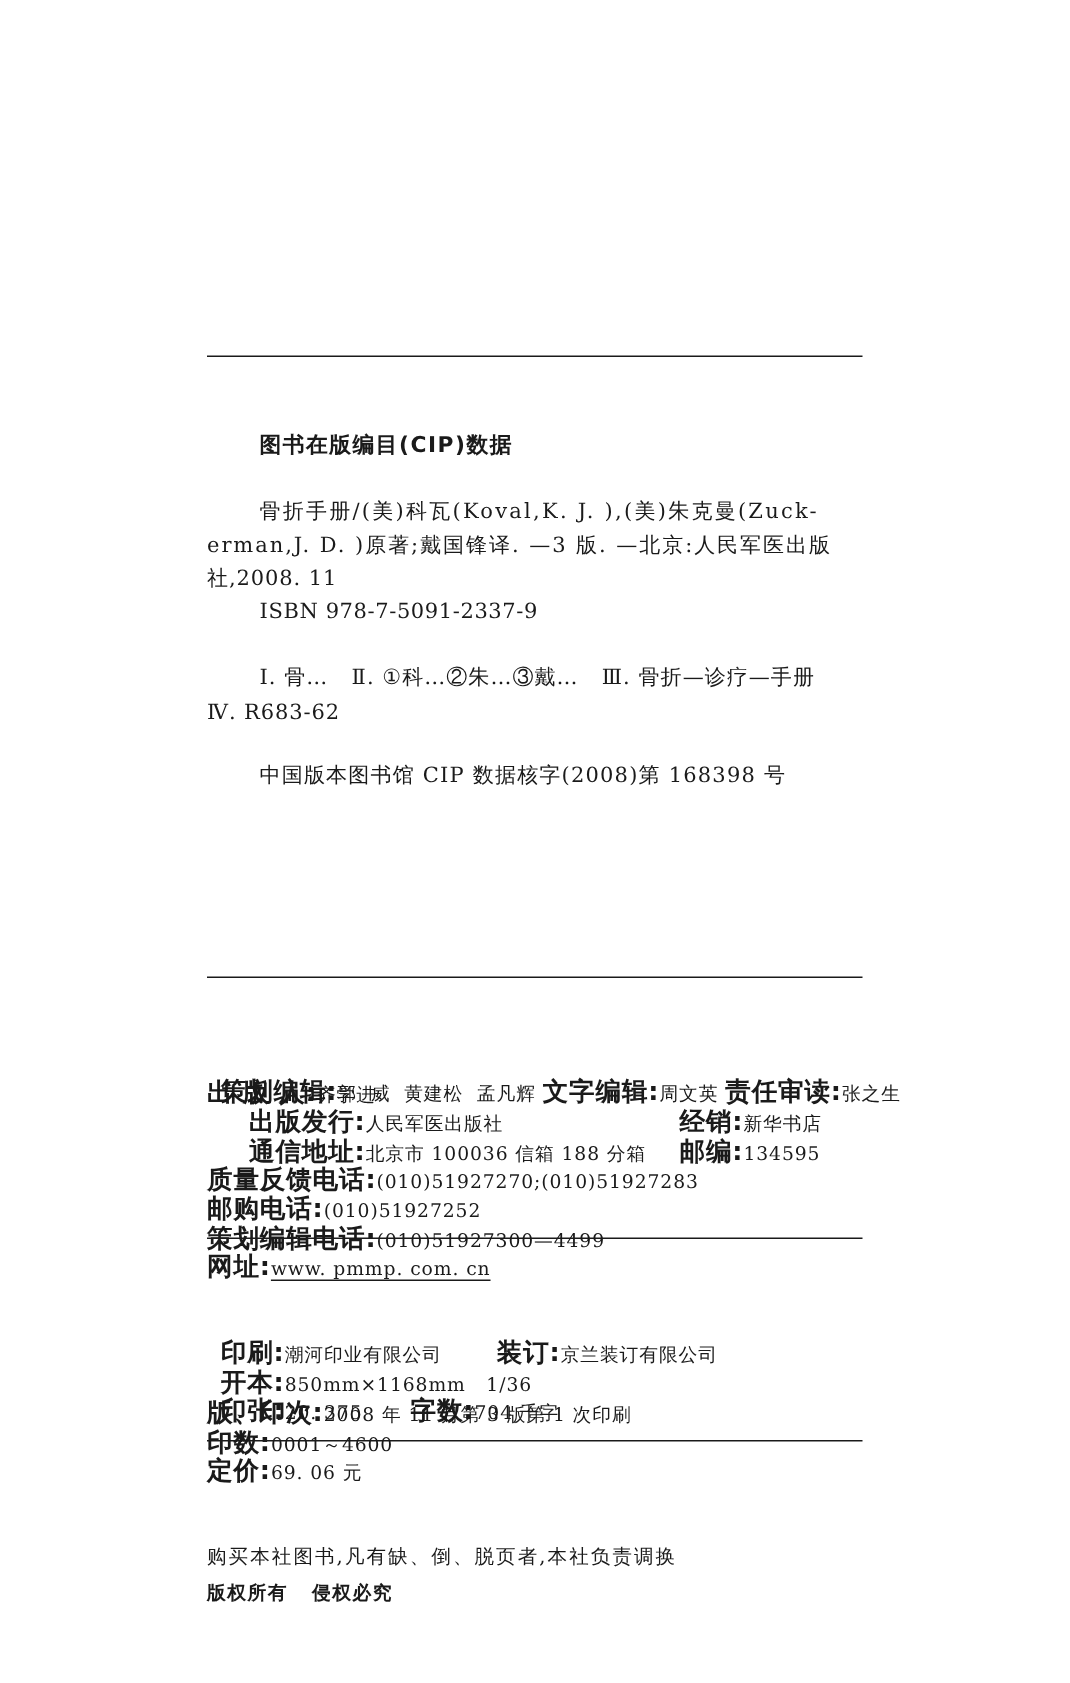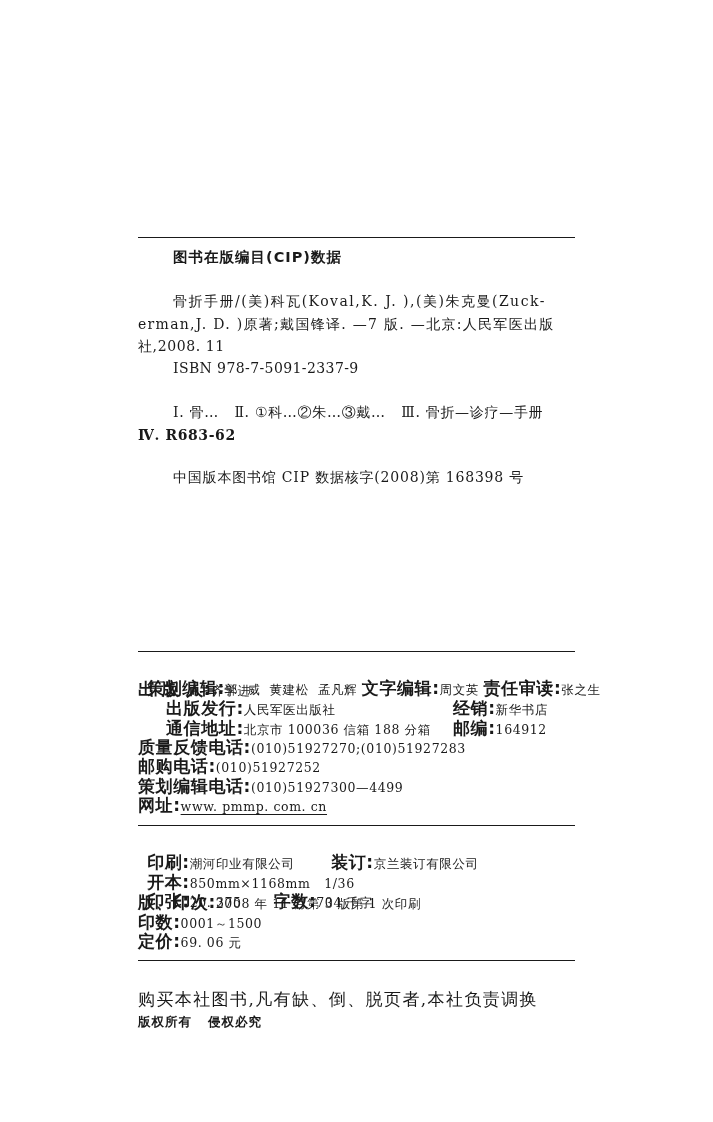--- a/index.html
+++ b/index.html
@@ -21,20 +21,21 @@
       width: 437px;
       height: 0;
       border-top: 1.3px solid #1a1a1a;
     }
     .line {
       position: absolute;
       white-space: nowrap;
       font-size: 14px;
       line-height: 18px;
       letter-spacing: 0.6px;
+      margin-top: 40px;
     }
     .bold {
       font-family: "DejaVu Sans", "Liberation Sans", sans-serif;
       font-weight: bold;
     }
     .cip-title {
       font-size: 14.5px;
       letter-spacing: 1px;
     }
     .center {
@@ -56,26 +57,26 @@
     }
   </style>
 </head>
 <body>
 
 <div class="rule" style="top:237px;"></div>
 
 <div class="line bold cip-title" style="left:173px; top:248px;">图书在版编目(CIP)数据</div>
 
 <div class="line" style="left:173px; top:292px; letter-spacing:1.5px;">骨折手册/(美)科瓦(Koval,K. J. ),(美)朱克曼(Zuck-</div>
-<div class="line" style="left:138px; top:315px; letter-spacing:1.3px;">erman,J. D. )原著;戴国锋译. —7 版. —北京:人民军医出版</div>
+<div class="line" style="left:138px; top:315px; letter-spacing:1.3px;">erman,J. D. )原著;戴国锋译. —3 版. —北京:人民军医出版</div>
 <div class="line" style="left:138px; top:337px;text-align:center;">社,2008. 11</div>
 <div class="line" style="left:173px; top:359px; letter-spacing:0.4px;">ISBN 978-7-5091-2337-9</div>
 
 <div class="line" style="left:173px; top:403px; white-space:pre; letter-spacing:0.7px;">Ⅰ. 骨…   Ⅱ. ①科…②朱…③戴…   Ⅲ. 骨折—诊疗—手册</div>
-<div class="line" style="left:138px; top:426px;font-weight:bold;">Ⅳ. R683-62</div>
+<div class="line" style="left:138px; top:426px;">Ⅳ. R683-62</div>
 
 <div class="line" style="left:173px; top:468px; letter-spacing:0.8px;">中国版本图书馆 CIP 数据核字(2008)第 168398 号</div>
 
 <div class="rule" style="top:651px;"></div>
 
 <div class="line" style="left:138px; top:661px; font-size:12.5px; white-space:pre;">
   <span class="lbl">策划编辑:</span><span class="val" style="white-space:pre;">郭  威  黄建松  孟凡辉</span><span class="val"> </span><span class="lbl">文字编辑:</span><span class="val">周文英</span><span class="val"> </span><span class="lbl">责任审读:</span><span class="val">张之生</span>
 </div>
 
 <div class="line center" style="top:680px; font-size:12.5px;">
@@ -86,21 +87,21 @@
   <span class="lbl">出版发行:</span><span class="val">人民军医出版社</span>
 </div>
 <div class="line" style="left:453px; top:699px; font-size:12.5px;">
   <span class="lbl">经销:</span><span class="val">新华书店</span>
 </div>
 
 <div class="line" style="left:166px; top:719px; font-size:12.5px;">
   <span class="lbl">通信地址:</span><span class="val">北京市 100036 信箱 188 分箱</span>
 </div>
 <div class="line" style="left:453px; top:719px; font-size:12.5px;">
-  <span class="lbl">邮编:</span><span class="val">164912</span>
+  <span class="lbl">邮编:</span><span class="val">134595</span>
 </div>
 
 <div class="line center" style="top:738px; font-size:12.5px;">
   <span class="lbl">质量反馈电话:</span><span class="val">(010)51927270;(010)51927283</span>
 </div>
 
 <div class="line center" style="top:757px; font-size:12.5px;">
   <span class="lbl">邮购电话:</span><span class="val">(010)51927252</span>
 </div>
 
@@ -124,24 +125,24 @@
 
 <div class="line center" style="top:874px; font-size:12.5px; white-space:pre;">
   <span class="lbl">印张:</span><span class="val">20. 375</span><span class="val">       </span><span class="lbl">字数:</span><span class="val">704 千字</span>
 </div>
 
 <div class="line center" style="top:893px; font-size:12.5px;">
   <span class="lbl">版、印次:</span><span class="val">2008 年 11 月第 3 版第 1 次印刷</span>
 </div>
 
 <div class="line center" style="top:913px; font-size:12.5px;">
-  <span class="lbl">印数:</span><span class="val">0001～1500</span>
+  <span class="lbl">印数:</span><span class="val">0001～4600</span>
 </div>
 
 <div class="line center" style="top:932px; font-size:12.5px;">
   <span class="lbl">定价:</span><span class="val">69. 06 元</span>
 </div>
 
 <div class="rule" style="top:960px;"></div>
 
 <div class="line center bold" style="top:1013px; font-size:12.5px; white-space:pre; letter-spacing:1px;">版权所有   侵权必究</div>
 
-<div class="line center" style="top:990px; font-size:17px; letter-spacing:1.4px;">购买本社图书,凡有缺、倒、脱页者,本社负责调换</div>
+<div class="line center" style="top:990px; font-size:13px; letter-spacing:1.4px;">购买本社图书,凡有缺、倒、脱页者,本社负责调换</div>
 
 </body></html>

